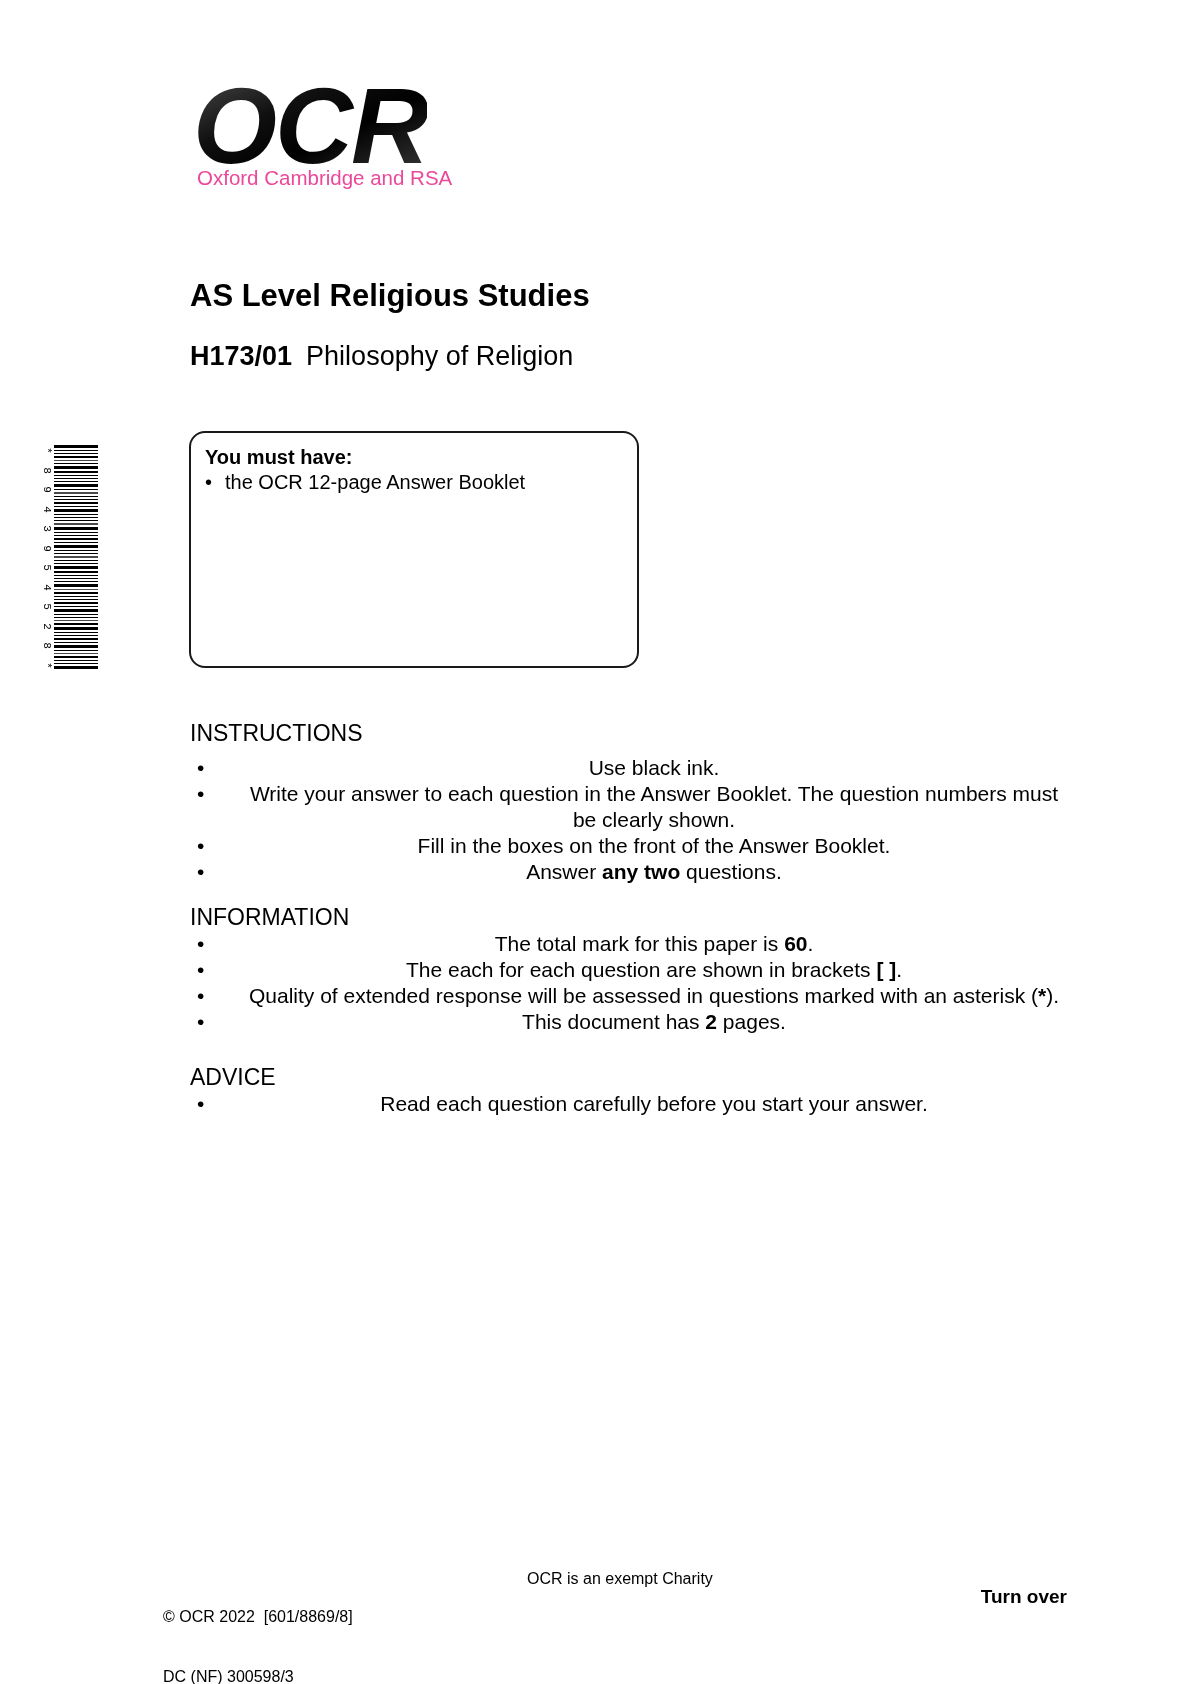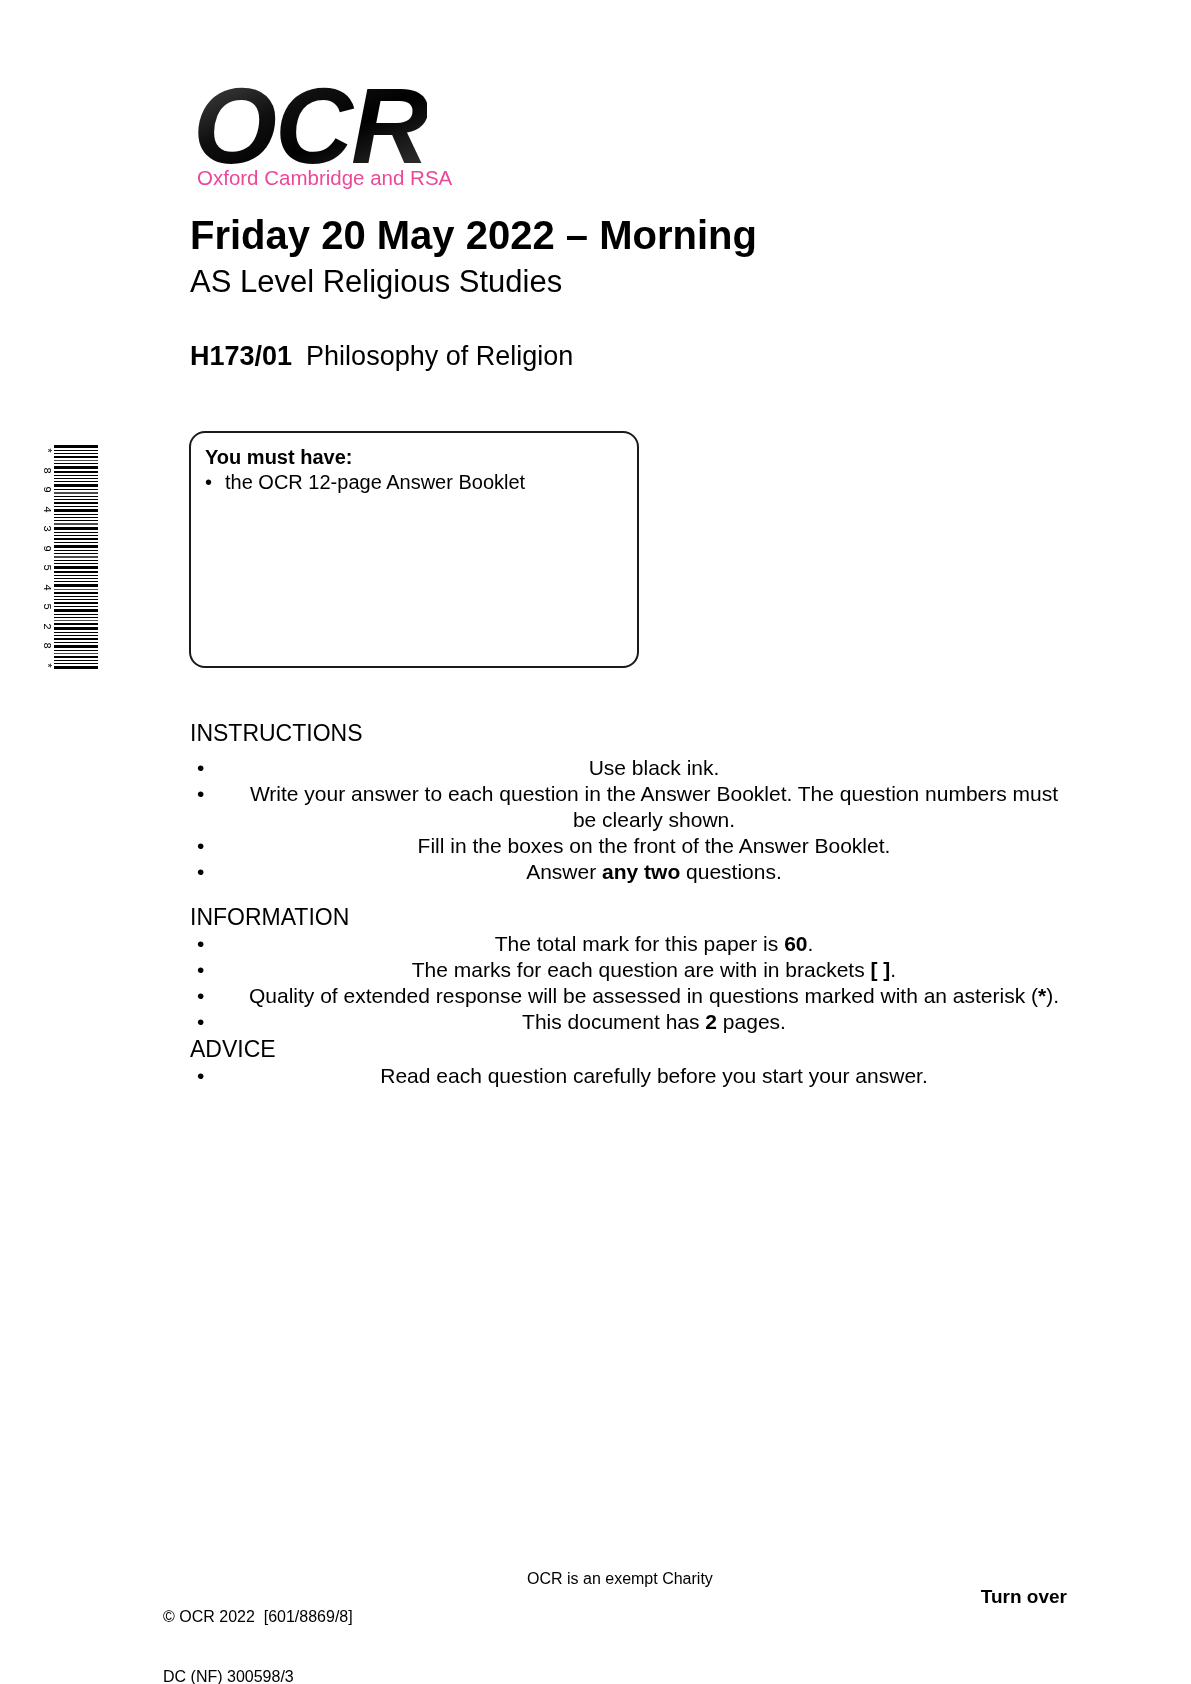--- a/index.html
+++ b/index.html
@@ -25,21 +25,21 @@
     background-clip: text;
     color: transparent;
   }
   .logo-tagline {
     position: absolute; left: 197px; top: 166px;
     font-size: 20.5px; line-height: 24px; color: #ec4899;
   }
 
   
   .title    { position: absolute; left: 190px; top: 211px; font-size: 40px; line-height: 48px; font-weight: bold; }
-  .subtitle { position: absolute; left: 190px; top: 263px; font-size: 31px; line-height: 37px; font-weight: normal; }
+  .subtitle { position: absolute; left: 190px; top: 277px; font-size: 31px; line-height: 37px; font-weight: bold; }
   .paper-line { position: absolute; left: 190px; top: 340px; font-size: 27px; line-height: 32px; }
   .paper-code { font-weight: bold; }
   .paper-name { margin-left: 14px; }
   .time-allowed { position: absolute; left: 190px; top: 372px; font-size: 22px; line-height: 26px; font-weight: bold; }
 
   
   .must-box {
     position: absolute; left: 189px; top: 431px;
     width: 450px; height: 237px;
     border: 2px solid #1a1a1a;
@@ -65,21 +65,21 @@
   .sections { position: absolute; left: 190px; top: 719px; width: 890px; }
   .section-heading { font-size: 23px; line-height: 28px; font-weight: normal; }
   .bullet-list { list-style: none; }
   .bullet-item { display: flex; font-size: 21px; line-height: 26px; }
   .bullet-item .dot { flex: 0 0 38px; padding-left: 7px; }
   .bullet-item .txt { flex: 1; white-space: pre-wrap; text-align: center; }
   .bold { font-weight: bold; }
 
   .m-instr-list { margin-top: 8px; }
   .m-info-head  { margin-top: 18px; }
-  .m-advice-head{ }
+  .m-advice-head{ margin-top: 28px; }
 
   
   .footer-left {
     position: absolute; left: 163px; top: 1567px;
     font-size: 16px; line-height: 20px; white-space: pre-wrap;
   }
   .footer-center {
     position: absolute; left: 527px; top: 1569px;
     font-size: 16px; line-height: 20px;
   }
@@ -91,21 +91,20 @@
 </head>
 <body>
 
 <div class="page">
 
   <div class="logo-wrap">
     <div class="logo-text">OCR</div>
   </div>
   <div class="logo-tagline">Oxford Cambridge and RSA</div>
 
-  <div class="title">Friday 20 May 2022 – Morning</div>
   <div class="subtitle">AS Level Religious Studies</div>
 
   <div class="paper-line">
     <span class="paper-code">H173/01</span><span class="paper-name">Philosophy of Religion</span>
   </div>
 
 
   <div class="must-box">
     <div class="must-heading">You must have:</div>
     <div class="must-item">
@@ -218,21 +217,21 @@
         </div>
       </div>
       <div class="section-heading m-info-head">INFORMATION</div>
       <div class="bullet-list">
         <div class="bullet-item">
           <span class="dot">•</span>
           <span class="txt"><span>The total mark for this paper is </span><span class="bold">60</span><span>.</span></span>
         </div>
         <div class="bullet-item">
           <span class="dot">•</span>
-          <span class="txt"><span>The marks for each question are with in brackets </span><span class="bold">[ ]</span><span>.</span></span>
+          <span class="txt"><span>The each for each question are shown in brackets </span><span class="bold">[ ]</span><span>.</span></span>
         </div>
         <div class="bullet-item">
           <span class="dot">•</span>
           <span class="txt"><span>Quality of extended response will be assessed in questions marked with an asterisk (</span><span class="bold">*</span><span>).</span></span>
         </div>
         <div class="bullet-item">
           <span class="dot">•</span>
           <span class="txt"><span>This document has </span><span class="bold">2</span><span> pages.</span></span>
         </div>
       </div>

